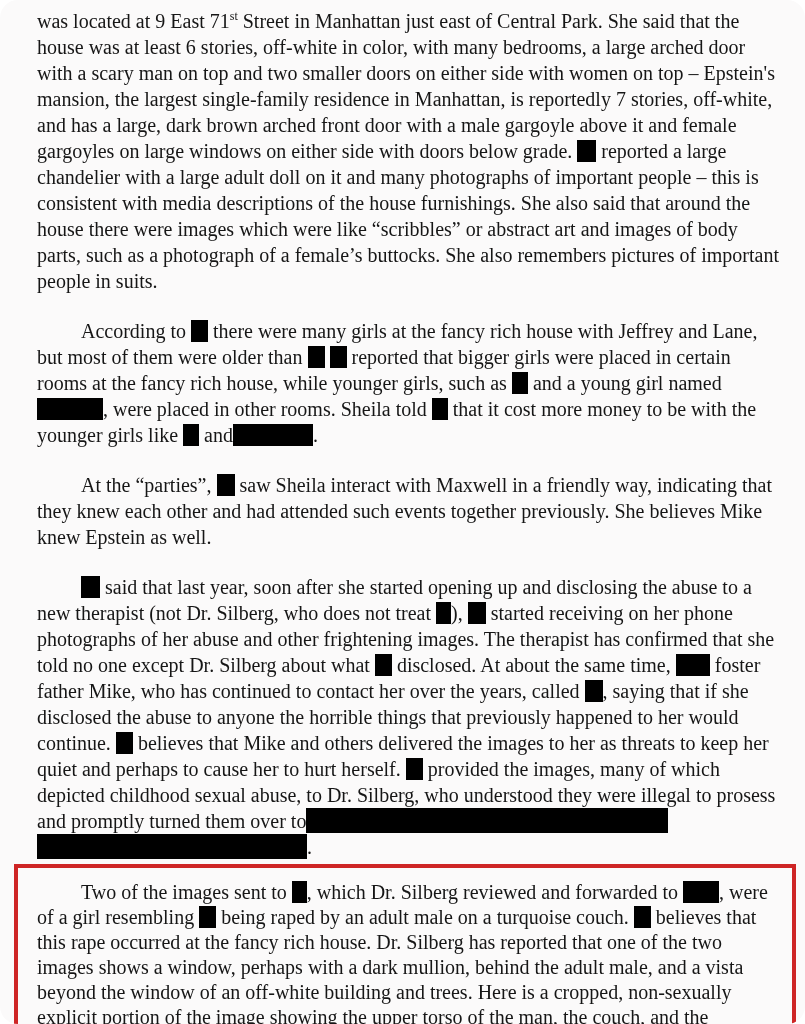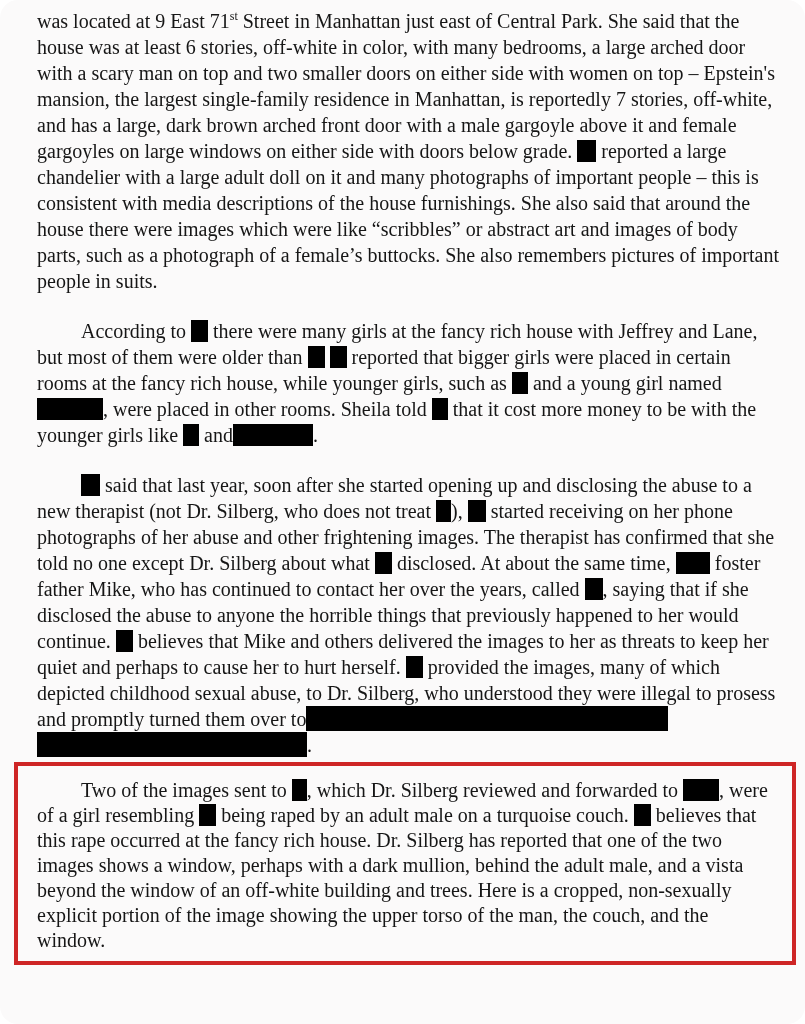--- a/index.html
+++ b/index.html
@@ -60,18 +60,19 @@
     margin: 0;
   }
 </style>
 </head>
 <body>
 
 <div class="page" style="background: rgb(251, 250, 250); border-radius: 18px;">
   <div class="content" style="color: rgb(22, 22, 22);">
     <p class="para"><span>was located at 9 East 71</span><sup>st</sup><span> Street in Manhattan just east of Central Park. She said that the house was at least 6 stories, off-white in color, with many bedrooms, a large arched door with a scary man on top and two smaller doors on either side with women on top – Epstein's mansion, the largest single-family residence in Manhattan, is reportedly 7 stories, off-white, and has a large, dark brown arched front door with a male gargoyle above it and female gargoyles on large windows on either side with doors below grade. </span><span class="redaction" style="width: 19px; background: rgb(0, 0, 0);"></span><span> reported a large chandelier with a large adult doll on it and many photographs of important people – this is consistent with media descriptions of the house furnishings. She also said that around the house there were images which were like “scribbles” or abstract art and images of body parts, such as a photograph of a female’s buttocks. She also remembers pictures of important people in suits.</span></p>
     <p class="para indent"><span>According to </span><span class="redaction" style="width: 17px; background: rgb(0, 0, 0);"></span><span> there were many girls at the fancy rich house with Jeffrey and Lane, but most of them were older than </span><span class="redaction" style="width: 17px; background: rgb(0, 0, 0);"></span><span> </span><span class="redaction" style="width: 17px; background: rgb(0, 0, 0);"></span><span> reported that bigger girls were placed in certain rooms at the fancy rich house, while younger girls, such as </span><span class="redaction" style="width: 16px; background: rgb(0, 0, 0);"></span><span> and a young girl named</span><span class="redaction" style="width: 66px; background: rgb(0, 0, 0);"></span><span>, were placed in other rooms. Sheila told </span><span class="redaction" style="width: 16px; background: rgb(0, 0, 0);"></span><span> that it cost more money to be with the younger girls like </span><span class="redaction" style="width: 16px; background: rgb(0, 0, 0);"></span><span> and</span><span class="redaction" style="width: 80px; background: rgb(0, 0, 0);"></span><span>.</span></p>
+    <p class="para indent"><span>At the “parties”, </span><span class="redaction" style="width: 18px; background: rgb(0, 0, 0);"></span><span> saw Sheila interact with Maxwell in a friendly way, indicating that they knew each other and had attended such events together previously. She believes Mike knew Epstein as well.</span></p>
     <p class="para indent"><span class="redaction" style="width: 19px; background: rgb(0, 0, 0);"></span><span> said that last year, soon after she started opening up and disclosing the abuse to a new therapist (not Dr. Silberg, who does not treat </span><span class="redaction" style="width: 15px; background: rgb(0, 0, 0);"></span><span>), </span><span class="redaction" style="width: 18px; background: rgb(0, 0, 0);"></span><span> started receiving on her phone photographs of her abuse and other frightening images. The therapist has confirmed that she told no one except Dr. Silberg about what </span><span class="redaction" style="width: 17px; background: rgb(0, 0, 0);"></span><span> disclosed. At about the same time, </span><span class="redaction" style="width: 34px; background: rgb(0, 0, 0);"></span><span> foster father Mike, who has continued to contact her over the years, called </span><span class="redaction" style="width: 18px; background: rgb(0, 0, 0);"></span><span>, saying that if she disclosed the abuse to anyone the horrible things that previously happened to her would continue. </span><span class="redaction" style="width: 17px; background: rgb(0, 0, 0);"></span><span> believes that Mike and others delivered the images to her as threats to keep her quiet and perhaps to cause her to hurt herself. </span><span class="redaction" style="width: 17px; background: rgb(0, 0, 0);"></span><span> provided the images, many of which depicted childhood sexual abuse, to Dr. Silberg, who understood they were illegal to prosess and promptly turned them over to</span><span class="redaction tall" style="width: 362px; background: rgb(0, 0, 0);"></span><span> </span><span class="redaction tall" style="width: 270px; background: rgb(0, 0, 0);"></span><span>.</span></p>
     <div class="highlight-box" style="border-color: rgb(206, 37, 37);">
       <p class="para indent"><span>Two of the images sent to </span><span class="redaction" style="width: 15px; background: rgb(0, 0, 0);"></span><span>, which Dr. Silberg reviewed and forwarded to </span><span class="redaction" style="width: 36px; background: rgb(0, 0, 0);"></span><span>, were of a girl resembling </span><span class="redaction" style="width: 17px; background: rgb(0, 0, 0);"></span><span> being raped by an adult male on a turquoise couch. </span><span class="redaction" style="width: 17px; background: rgb(0, 0, 0);"></span><span> believes that this rape occurred at the fancy rich house. Dr. Silberg has reported that one of the two images shows a window, perhaps with a dark mullion, behind the adult male, and a vista beyond the window of an off-white building and trees. Here is a cropped, non-sexually explicit portion of the image showing the upper torso of the man, the couch, and the window.</span></p>
     </div>
   </div>
 </div>
 
 </body></html>

